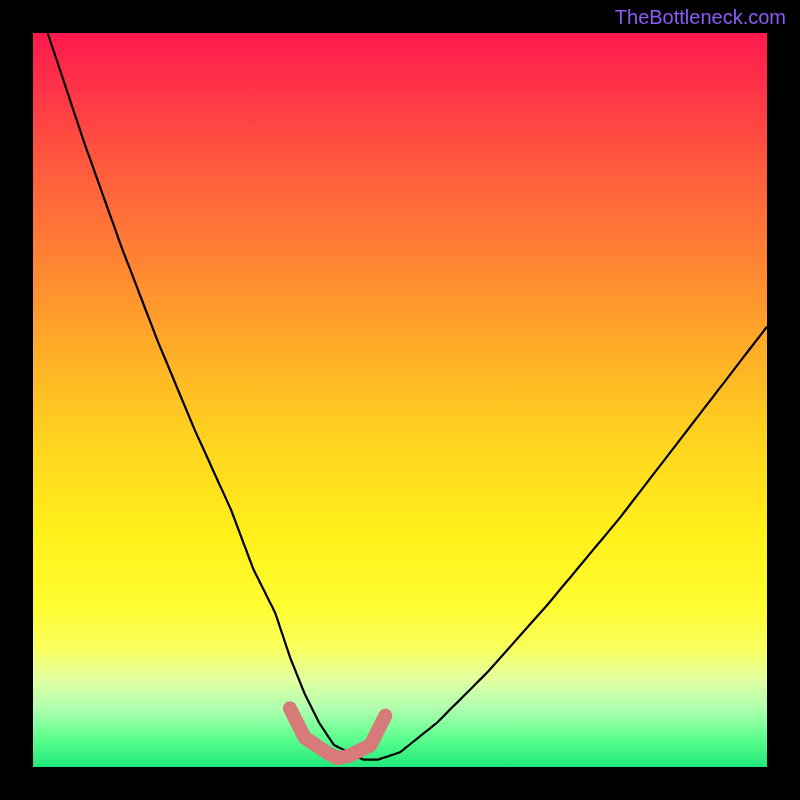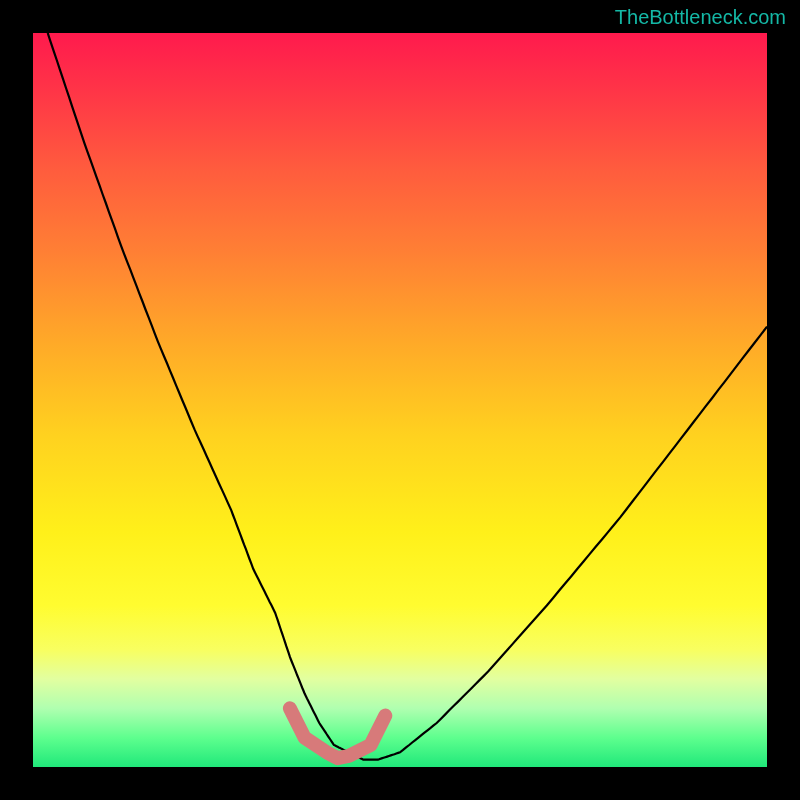--- a/index.html
+++ b/index.html
@@ -7,21 +7,21 @@
     width: 800px;
     height: 800px;
     background: #000;
     position: relative;
     font-family: Arial, sans-serif;
   }
   .watermark {
     position: absolute;
     top: 6px;
     right: 14px;
-    color: #14b8a6;
+    color: #8b5cf6;
     font-size: 20px;
     font-weight: 500;
     z-index: 10;
   }
   .plot-area {
     position: absolute;
     left: 33px;
     top: 33px;
     width: 734px;
     height: 734px;

